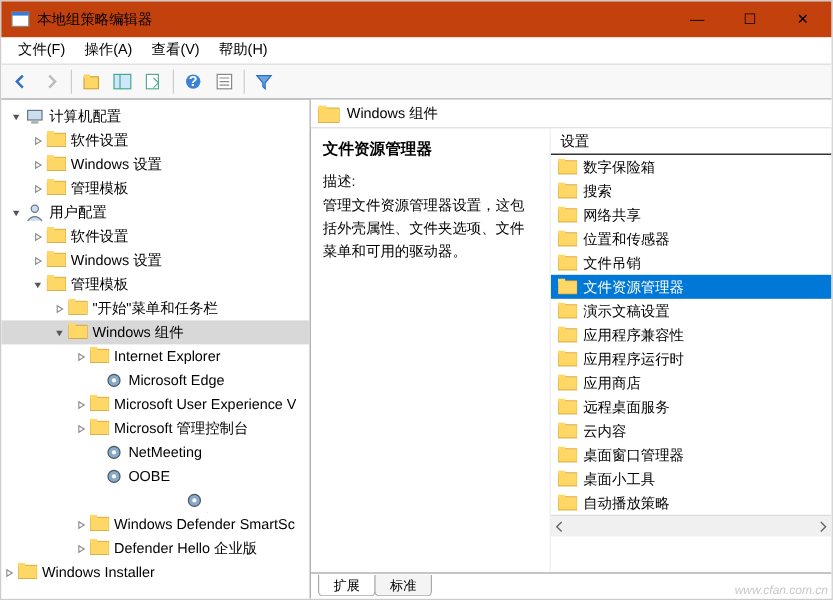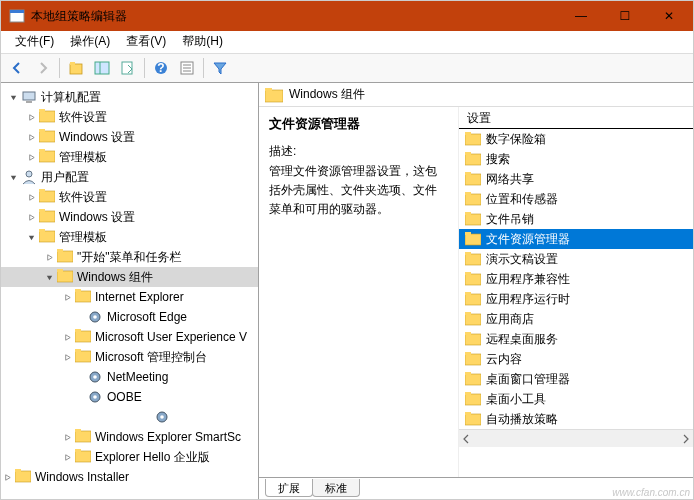--- a/index.html
+++ b/index.html
@@ -325,33 +325,33 @@
         <div class="tree-node" style="padding-left: 60px;">
           <span class="tree-arrow">
             <svg viewBox="0 0 10 10">
               <path d="M3 2 L8 5 L3 8 Z" fill="none" stroke="#888"></path>
             </svg>
           </span>
           <span class="tree-icon"><svg viewBox="0 0 16 14">
               <rect x="0" y="2" width="16" height="11" class="folder-fill" stroke="#c79a1e" stroke-width="0.6"></rect>
               <rect x="0" y="0" width="6" height="3" class="folder-fill"></rect>
             </svg></span>
-          <span class="tree-label">Windows Explorer SmartSc</span>
+          <span class="tree-label">Windows Defender SmartSc</span>
         </div>
         <div class="tree-node" style="padding-left: 60px;">
           <span class="tree-arrow">
             <svg viewBox="0 0 10 10">
               <path d="M3 2 L8 5 L3 8 Z" fill="none" stroke="#888"></path>
             </svg>
           </span>
           <span class="tree-icon"><svg viewBox="0 0 16 14">
               <rect x="0" y="2" width="16" height="11" class="folder-fill" stroke="#c79a1e" stroke-width="0.6"></rect>
               <rect x="0" y="0" width="6" height="3" class="folder-fill"></rect>
             </svg></span>
-          <span class="tree-label">Explorer Hello 企业版</span>
+          <span class="tree-label">Defender Hello 企业版</span>
         </div>
         <div class="tree-node" style="">
           <span class="tree-arrow">
             <svg viewBox="0 0 10 10">
               <path d="M3 2 L8 5 L3 8 Z" fill="none" stroke="#888"></path>
             </svg>
           </span>
           <span class="tree-icon"><svg viewBox="0 0 16 14">
               <rect x="0" y="2" width="16" height="11" class="folder-fill" stroke="#c79a1e" stroke-width="0.6"></rect>
               <rect x="0" y="0" width="6" height="3" class="folder-fill"></rect>

